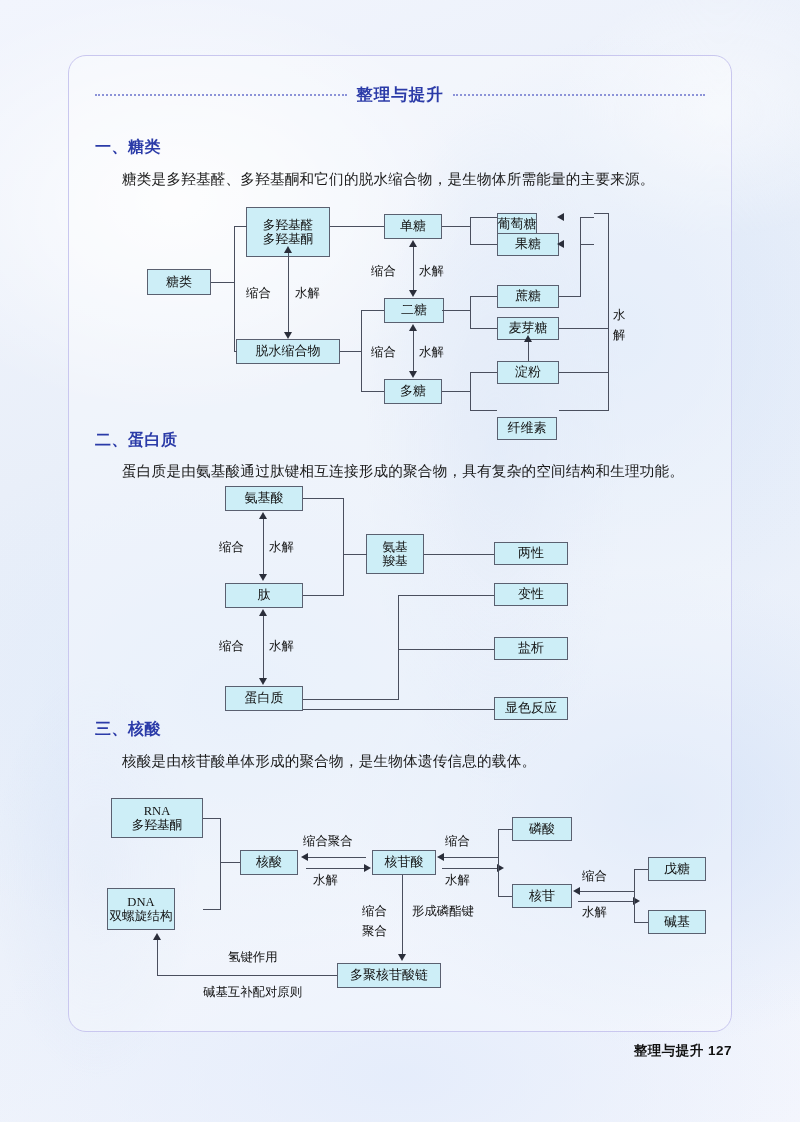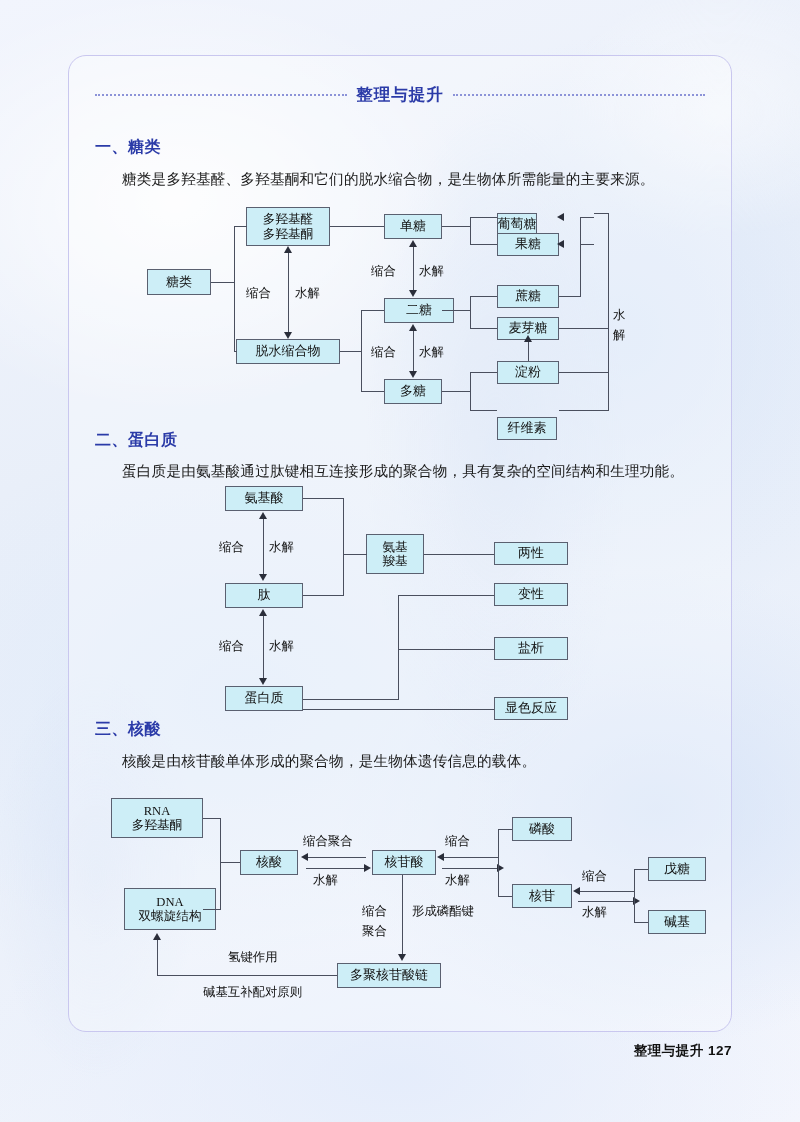--- a/index.html
+++ b/index.html
@@ -69,27 +69,27 @@
   <div class="title">整理与提升</div>
   <div class="dots"></div>
 </div>
 
 <div class="sec-h" style="left:95px;top:137px">一、糖类</div>
 <div class="sec-p" style="left:122px;top:170px">糖类是多羟基醛、多羟基酮和它们的脱水缩合物，是生物体所需能量的主要来源。</div>
 
 <div class="dg">
 
   <div class="nb" style="left:147px;top:269px;width:64px;height:26px">糖类</div>
-  <div class="nb two" style="left:246px;top:207px;width:84px;height:39px">
+  <div class="nb two" style="left:246px;top:207px;width:84px;height:50px">
     <span>多羟基醛</span>
     <span>多羟基酮</span>
   </div>
   <div class="nb" style="left:236px;top:339px;width:104px;height:25px">脱水缩合物</div>
   <div class="nb" style="left:384px;top:214px;width:58px;height:25px">单糖</div>
-  <div class="nb" style="left:384px;top:298px;width:70px;height:25px">二糖</div>
+  <div class="nb" style="left:384px;top:298px;width:60px;height:25px">二糖</div>
   <div class="nb" style="left:384px;top:379px;width:58px;height:25px">多糖</div>
   <div class="nb" style="left:497px;top:213px;width:40px;height:23px">葡萄糖</div>
   <div class="nb" style="left:497px;top:233px;width:62px;height:23px">果糖</div>
   <div class="nb" style="left:497px;top:285px;width:62px;height:23px">蔗糖</div>
   <div class="nb" style="left:497px;top:317px;width:62px;height:23px">麦芽糖</div>
   <div class="nb" style="left:497px;top:361px;width:62px;height:23px">淀粉</div>
   <div class="nb" style="left:497px;top:417px;width:60px;height:23px">纤维素</div>
 
   <div class="ln lh" style="left:211px;top:282px;width:24px"></div>
   <div class="ln lv" style="left:234px;top:226px;height:126px"></div>
@@ -200,21 +200,21 @@
 </div>
 
 <div class="sec-h" style="left:95px;top:719px">三、核酸</div>
 <div class="sec-p" style="left:122px;top:752px">核酸是由核苷酸单体形成的聚合物，是生物体遗传信息的载体。</div>
 
 <div class="dg">
   <div class="nb two" style="left:111px;top:798px;width:92px;height:40px">
     <span>RNA</span>
     <span>多羟基酮</span>
   </div>
-  <div class="nb two" style="left:124px;top:888px;width:92px;height:42px">
+  <div class="nb two" style="left:107px;top:888px;width:68px;height:42px">
     <span>DNA</span>
     <span>双螺旋结构</span>
   </div>
   <div class="nb" style="left:240px;top:850px;width:58px;height:25px">核酸</div>
   <div class="nb" style="left:372px;top:850px;width:64px;height:25px">核苷酸</div>
   <div class="nb" style="left:512px;top:817px;width:60px;height:24px">磷酸</div>
   <div class="nb" style="left:512px;top:884px;width:60px;height:24px">核苷</div>
   <div class="nb" style="left:648px;top:857px;width:58px;height:24px">戊糖</div>
   <div class="nb" style="left:648px;top:910px;width:58px;height:24px">碱基</div>
   <div class="nb" style="left:337px;top:963px;width:104px;height:25px">多聚核苷酸链</div>

